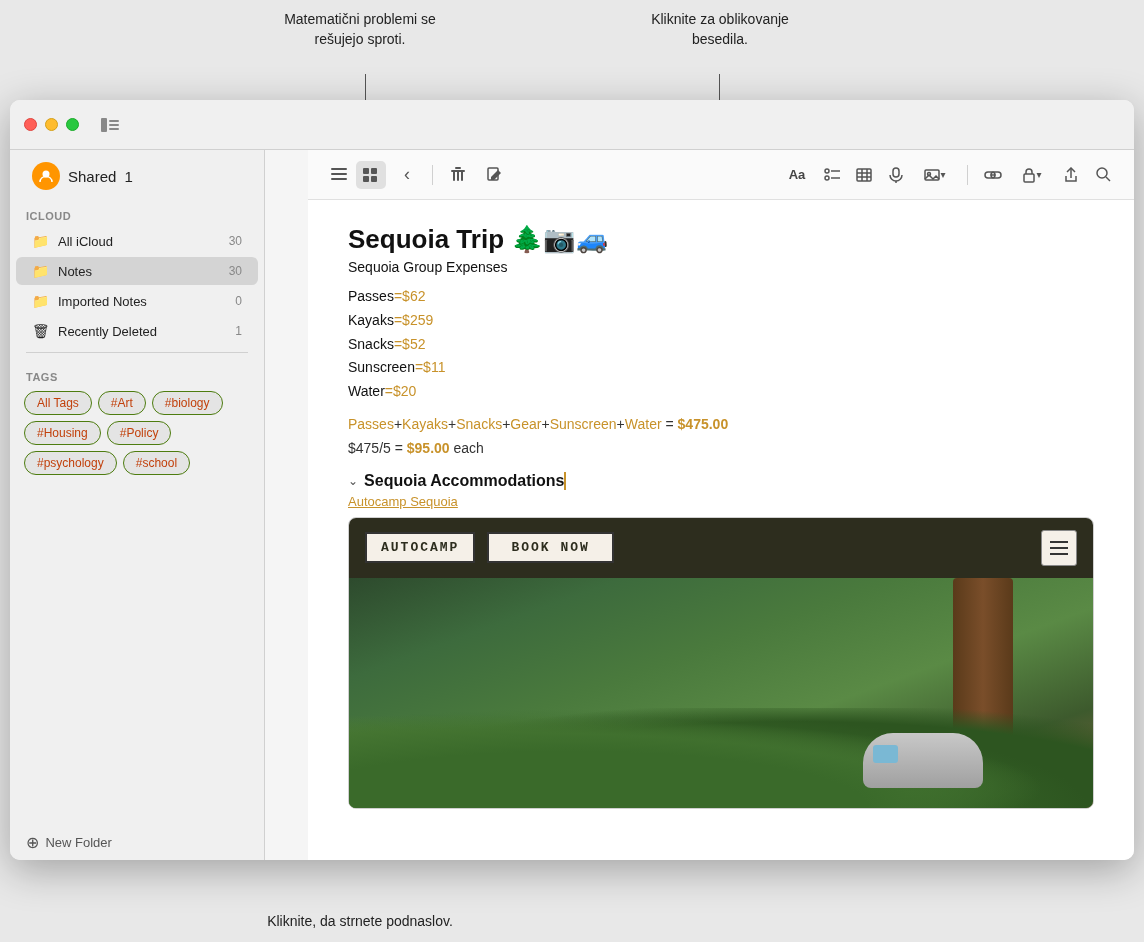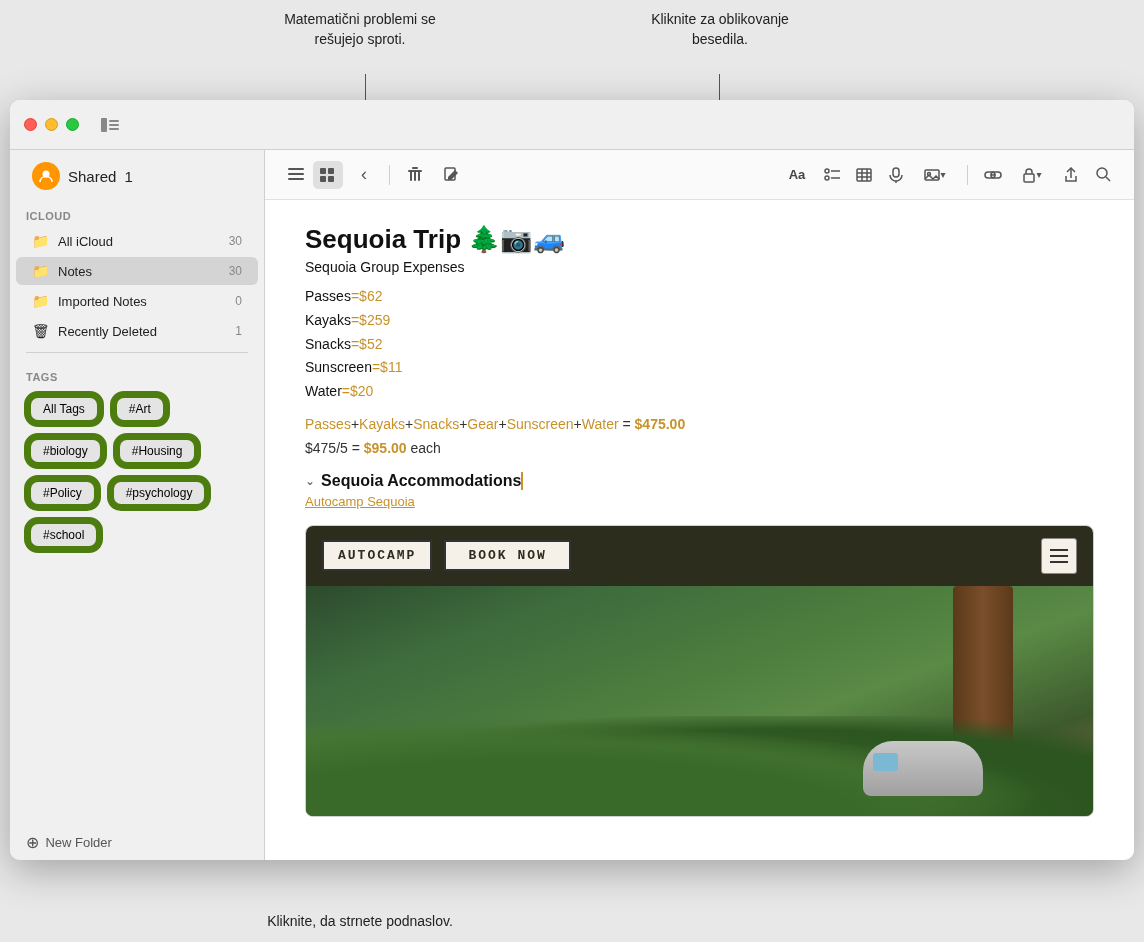--- a/index.html
+++ b/index.html
@@ -118,20 +118,21 @@
       cursor: pointer;
       color: #666;
       font-size: 16px;
     }
 
     
     .main-area {
       display: flex;
       flex: 1;
       overflow: hidden;
+      gap: 43px;
     }
 
     
     .sidebar {
       width: 255px;
       background: #f0f0f0;
       border-right: 1px solid #d0d0d0;
       display: flex;
       flex-direction: column;
       overflow-y: auto;
@@ -206,23 +207,23 @@
       display: flex;
       flex-wrap: wrap;
       gap: 6px;
       padding: 2px 4px;
     }
     .tag-chip {
       background: #e4e4e4;
       border-radius: 14px;
       padding: 4px 12px;
       font-size: 12px;
-      color: #000000;
-      cursor: pointer;
-      border: 7px solid #4d7c0f;
+      color: #c2410c;
+      cursor: pointer;
+      border: 1px solid #4d7c0f;
     }
 
     .new-folder {
       display: flex;
       align-items: center;
       gap: 6px;
       padding: 8px 16px;
       color: #555;
       font-size: 13px;
       cursor: pointer;
@@ -333,21 +334,21 @@
       border-right: 2px solid #c8922a;
       animation: blink 1s step-end infinite;
     }
     @keyframes blink { 50% { border-color: transparent; } }
 
     .link-text {
       color: #c8922a;
       font-size: 13px;
       text-decoration: underline;
       cursor: pointer;
-      margin-bottom: 16px;
+      margin-bottom: 8px;
       display: block;
     }
 
     
     .website-card {
       border: 1px solid #d0d0d0;
       border-radius: 8px;
       overflow: hidden;
       width: 100%;
       max-width: 840px;

